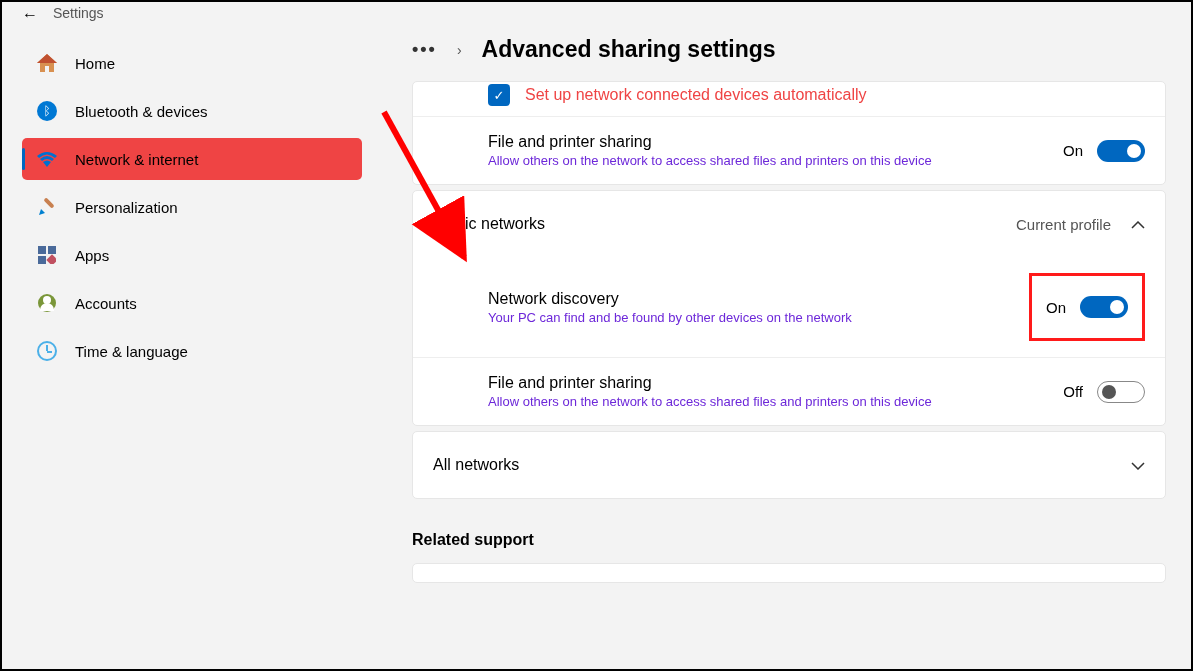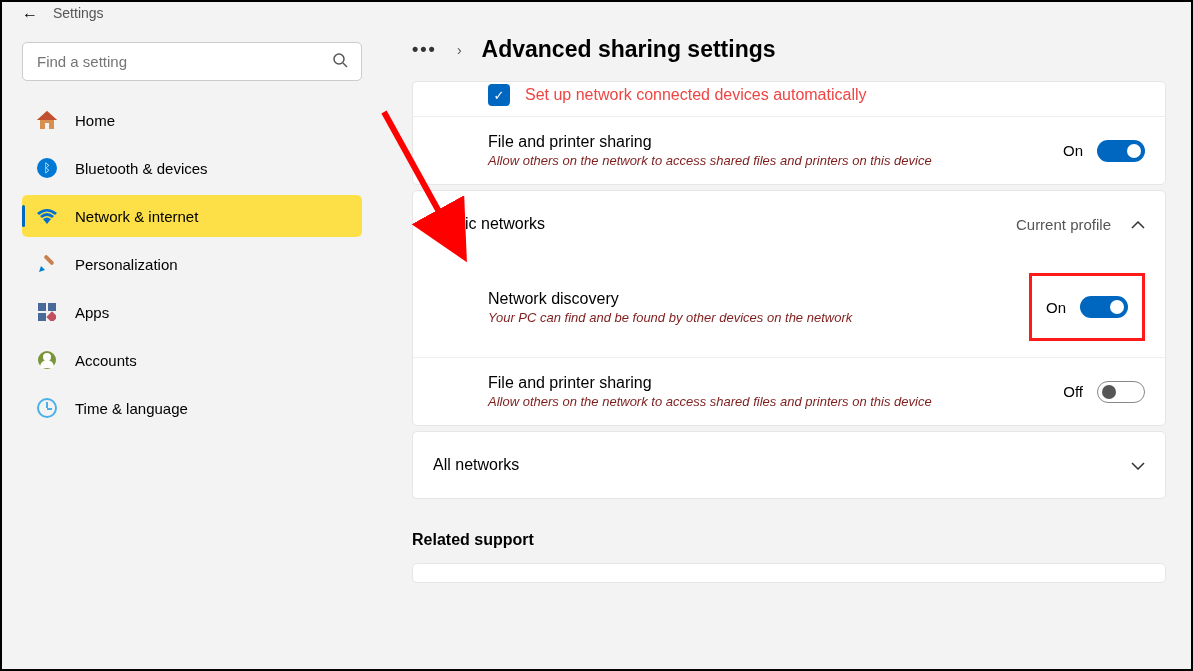--- a/index.html
+++ b/index.html
@@ -17,38 +17,38 @@
     .avatar::before { content: ''; position: absolute; width: 30px; height: 40px; background: #0a0a0a; left: 16px; top: 10px; border-radius: 50% 50% 40% 40%; }
     .username { font-size: 15px; font-weight: 600; }
     .account-type { font-size: 13px; color: #555; }
     
     .search-wrap { position: relative; margin-bottom: 18px; }
     .search { width: 100%; padding: 10px 40px 10px 14px; border: 1px solid #ccc; border-radius: 5px; font-size: 15px; background: #fff; outline: none; }
     .search-icon { position: absolute; right: 14px; top: 50%; transform: translateY(-50%); }
     
     .nav { list-style: none; }
     .nav-item { display: flex; align-items: center; gap: 18px; padding: 11px 15px; border-radius: 5px; cursor: pointer; font-size: 15px; margin-bottom: 6px; position: relative; }
-    .nav-item.active { background: #fde047; }
+    .nav-item.active { background: #ef4444; }
     .nav-item.active::before { content: ''; position: absolute; left: 0; top: 10px; bottom: 10px; width: 3px; background: #0067c0; border-radius: 2px; }
     .nav-icon { width: 20px; height: 20px; display: flex; align-items: center; justify-content: center; }
     
     .main { flex: 1; padding: 14px 25px 0 40px; overflow-y: auto; }
     .header { display: flex; align-items: center; gap: 20px; margin-bottom: 18px; }
     .dots { font-size: 18px; letter-spacing: 2px; font-weight: bold; color: #333; }
     .chev { font-size: 14px; color: #555; }
     .page-title { font-size: 23px; font-weight: 600; }
     
     .card { background: #fff; border: 1px solid #e6e6e6; border-radius: 5px; margin-bottom: 5px; }
     .card-row { padding: 16px 20px; display: flex; align-items: center; }
     .card-row + .card-row { border-top: 1px solid #eee; }
     .check-wrap { display: flex; align-items: center; gap: 15px; padding-left: 55px; }
     .checkbox { width: 22px; height: 22px; background: #0067c0; border-radius: 4px; display: flex; align-items: center; justify-content: center; color: #fff; font-size: 13px; }
     .row-content { flex: 1; padding-left: 55px; }
     .row-title { font-size: 16px; margin-bottom: 2px; }
-    .row-desc { font-size: 13px; color: #7f1d1d; max-width: 480px; font-style: italic; }
+    .row-desc { font-size: 13px; color: #6d28d9; max-width: 480px; }
     .toggle-wrap { display: flex; align-items: center; gap: 14px; }
     .toggle-label { font-size: 15px; }
     .toggle { width: 48px; height: 22px; border-radius: 11px; position: relative; cursor: pointer; }
     .toggle.on { background: #0067c0; }
     .toggle.off { background: #fff; border: 1px solid #888; }
     .toggle::after { content: ''; position: absolute; width: 14px; height: 14px; border-radius: 50%; top: 4px; }
     .toggle.on::after { background: #fff; right: 4px; }
     .toggle.off::after { background: #555; left: 4px; top: 3px; }
     
     .section-header { display: flex; align-items: center; justify-content: space-between; padding: 24px 20px; cursor: pointer; }
@@ -80,29 +80,20 @@
 <body>
 
 <div class="topbar">
   <span class="back-btn">←</span>
   <span class="topbar-title">Settings</span>
 </div>
 
 <div class="container">
   <aside class="sidebar">
 
-    <div class="search-wrap">
-      <input class="search" type="text" placeholder="Find a setting" style="">
-      <span class="search-icon">
-        <svg width="16" height="16" viewBox="0 0 16 16">
-            <circle cx="7" cy="7" r="5" fill="none" stroke="#555" stroke-width="1.5"></circle>
-            <line x1="11" y1="11" x2="15" y2="15" stroke="#555" stroke-width="1.5"></line>
-          </svg>
-      </span>
-    </div>
 
     <ul class="nav">
       <li class="nav-item">
         <span class="nav-icon">
           <svg class="icon-home" viewBox="0 0 20 18">
               <path d="M10 0 L0 9 L3 9 L3 18 L8 18 L8 12 L12 12 L12 18 L17 18 L17 9 L20 9 Z" fill="#d89050"></path>
               <path d="M10 0 L0 9 L20 9 Z" fill="#c05030"></path>
             </svg>
         </span>
         <span>Home</span>

